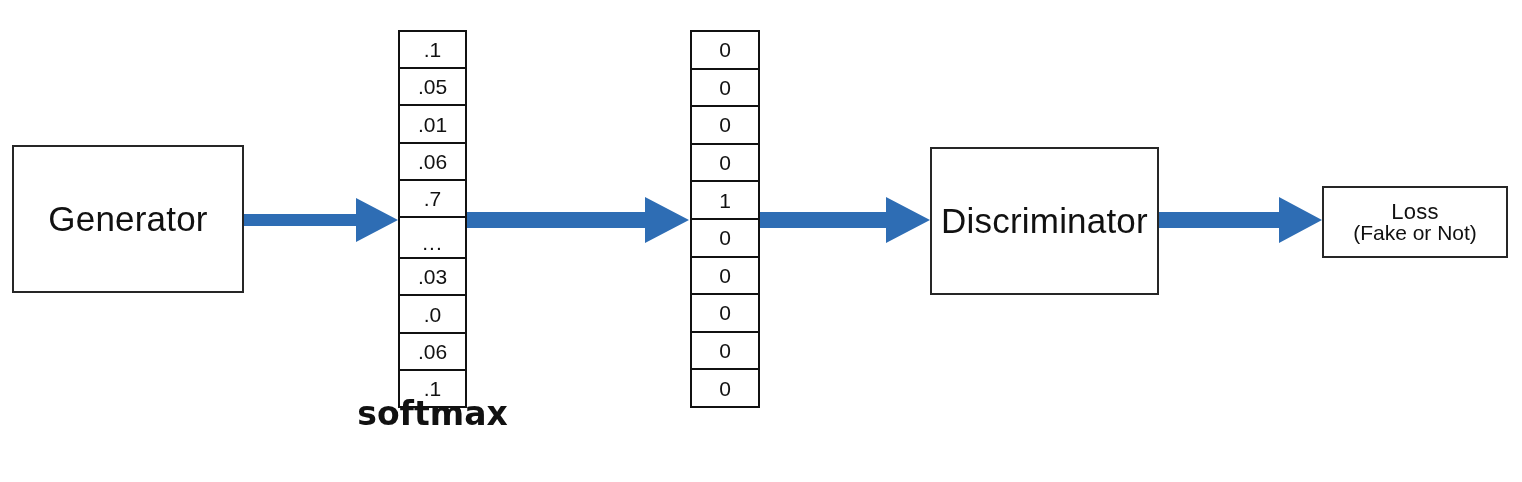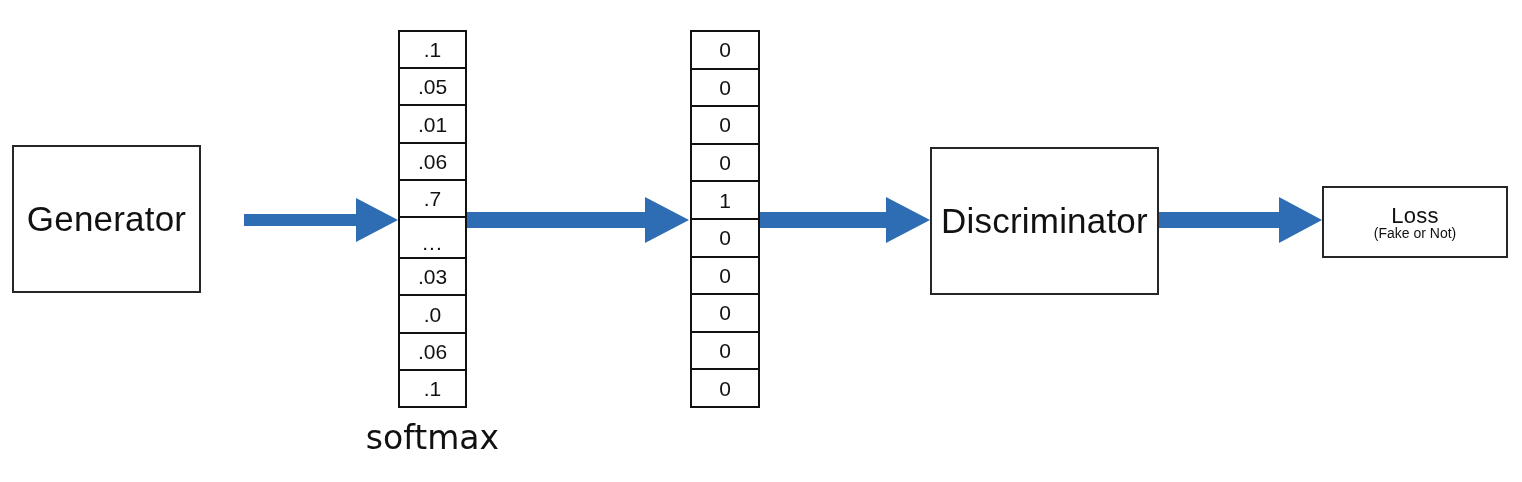--- a/index.html
+++ b/index.html
@@ -33,28 +33,28 @@
     line-height: 1.05;
   }
   .node-title {
     font-size: 35px;
     font-weight: 400;
     letter-spacing: 0.2px;
     color: #111111;
     white-space: nowrap;
   }
   .node-sub {
-    font-size: 14px;
+    font-size: 21px;
     font-weight: 400;
     color: #111111;
     white-space: nowrap;
     margin-top: -1px;
   }
 
-  #generator-box { left: 12px;  top: 145px; width: 189px; height: 148px; }
+  #generator-box { left: 12px;  top: 145px; width: 232px; height: 148px; }
   #discriminator-box { left: 930px; top: 147px; width: 229px; height: 148px; align-items: center; }
   #loss-box { left: 1322px; top: 186px; width: 186px; height: 72px; }
   #loss-box .node-title { font-size: 22px; }
 
   
   .vector-column {
     position: absolute;
     box-sizing: border-box;
     border: 2px solid #111111;
     background: #ffffff;
@@ -83,21 +83,21 @@
   #onehot-column  { left: 690px; top: 30px; width: 70px; height: 378px; }
 
   .column-caption {
     position: absolute;
     font-family: "DejaVu Sans", sans-serif;
     font-size: 33px;
     color: #111111;
     white-space: nowrap;
     text-align: center;
   }
-  #softmax-caption { left: 340px; top: 418px; width: 185px; }
+  #softmax-caption { left: 340px; top: 394px; width: 185px; font-weight: bold; }
   #onehot-caption  { left: 633px; top: 418px; width: 185px; }
 
   
   .arrow {
     position: absolute;
     display: block;
   }
 </style>
 </head>
 <body>

